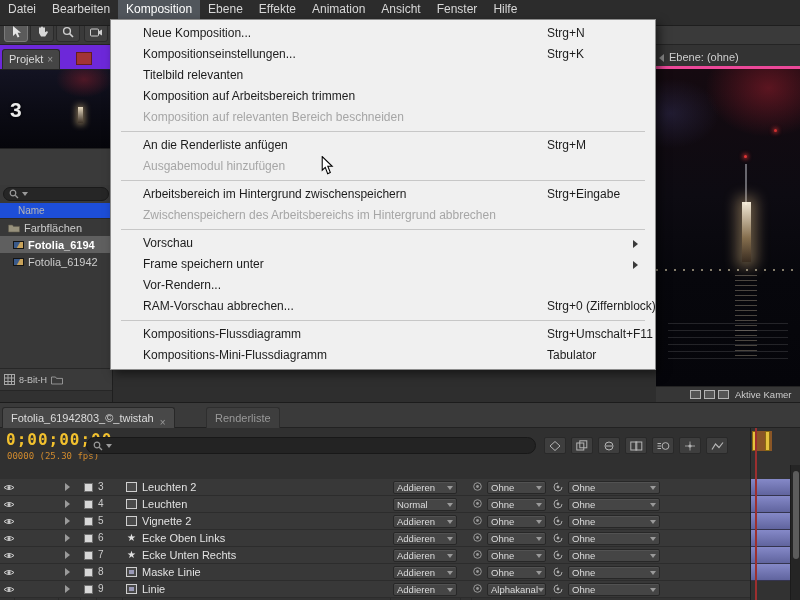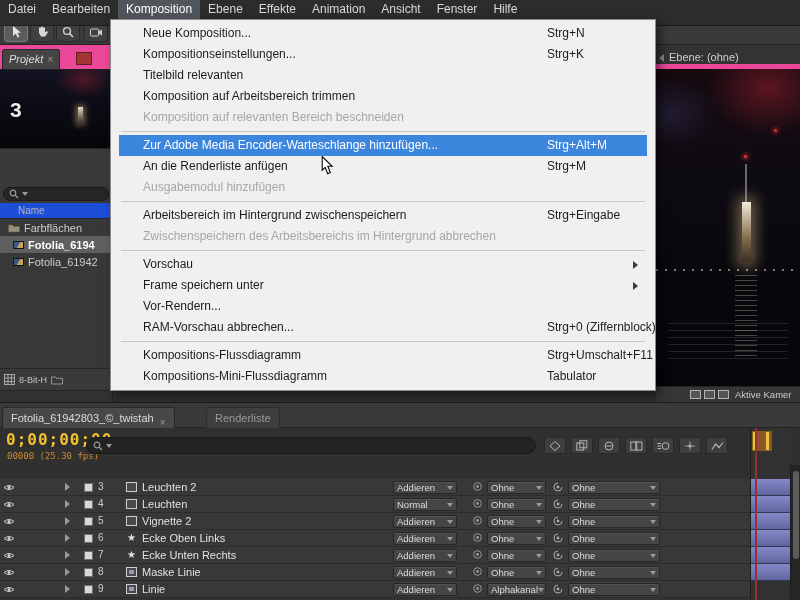--- a/index.html
+++ b/index.html
@@ -12,21 +12,21 @@
   .mb-item{padding:0 8px;font-size:12px;line-height:18px;color:#d8d8d8;white-space:nowrap;}
   .mb-item.active{background:#51565c;color:#fff;}
 
   
   #toolbar{position:absolute;left:0;top:19px;width:800px;height:26px;background:#3a3a3a;border-bottom:1px solid #242424;}
   .tool-btn{position:absolute;top:2px;width:24px;height:21px;border:1px solid #2b2b2b;background:#404040;border-radius:3px;display:flex;align-items:center;justify-content:center;}
   .tool-btn.selected{background:#5b5b5b;border-color:#7a7a7a;}
 
   
   #project{position:absolute;left:0;top:45px;width:113px;height:357px;background:#383838;border-right:1px solid #1f1f1f;}
-  .pp-tabs{position:relative;height:24px;background:#ec4899;font-style:italic;}
+  .pp-tabs{position:relative;height:24px;background:#6d28d9;}
   .pp-tab{position:absolute;left:2px;top:4px;height:20px;padding:0 6px;background:#454545;border:1px solid #282828;border-bottom:none;border-radius:3px 3px 0 0;font-size:11px;line-height:19px;color:#ddd;display:flex;align-items:center;gap:4px;}
   .close-x{color:#9a9a9a;font-size:10px;line-height:10px;}
   .pp-red{position:absolute;left:76px;top:7px;width:16px;height:13px;background:#a23434;border:1px solid #641d1d;}
   .pp-thumb{position:absolute;left:0;top:24px;width:100%;height:80px;border-top:1px solid #222;border-bottom:1px solid #222;overflow:hidden;
     background:radial-gradient(40px 26px at 75% 12%,rgba(140,30,45,.5),rgba(140,30,45,0) 70%),linear-gradient(180deg,#131322 0%,#0b0b14 55%,#06060b 100%);}
   .pp-thumb .num{position:absolute;left:10px;top:28px;font-size:21px;font-weight:bold;color:#ececec;text-shadow:0 0 3px #000;}
   .pp-thumb .spark{position:absolute;left:70%;top:48%;width:5px;height:16px;background:linear-gradient(rgba(255,240,210,.9),rgba(255,200,120,.2));box-shadow:0 0 6px 2px rgba(255,220,150,.45);}
   .pp-gap{position:absolute;left:0;top:104px;width:100%;height:36px;background:#3a3a3a;}
   .pp-search{position:absolute;left:0;top:140px;width:100%;height:18px;padding:2px 3px;}
   .field{height:14px;background:#262626;border:1px solid #1a1a1a;border-radius:7px;display:flex;align-items:center;padding:0 5px;gap:3px;}
@@ -38,21 +38,21 @@
   .pp-row.selected{background:#5f5f5f;color:#fff;font-weight:bold;}
   .chip{width:11px;height:8px;border:1px solid #141414;background:linear-gradient(120deg,#3a5a8a 45%,#c8a25a 55%);flex:0 0 auto;}
   .pp-footer{position:absolute;left:0;bottom:12px;width:100%;height:22px;background:#3a3a3a;border-top:1px solid #272727;display:flex;align-items:center;gap:4px;padding:0 4px;font-size:9px;color:#c2c2c2;white-space:nowrap;text-align:center;}
   .pp-bottomstrip{position:absolute;left:0;bottom:0;width:100%;height:12px;background:#313131;border-top:1px solid #262626;}
 
   
   #centerbg{position:absolute;left:113px;top:45px;width:543px;height:357px;background:#2e2e2e;}
 
   
   #viewer{position:absolute;left:656px;top:45px;width:144px;height:357px;background:#333;}
-  .vw-tabs{position:absolute;left:0;top:0;width:100%;height:24px;background:#333;border-bottom:5px solid #ec4899;}
+  .vw-tabs{position:absolute;left:0;top:0;width:100%;height:24px;background:#333;border-bottom:3px solid #ec4899;}
   .vw-chevron{position:absolute;left:3px;top:9px;width:0;height:0;border-top:4px solid transparent;border-bottom:4px solid transparent;border-right:5px solid #8a8a8a;}
   .vw-tab{position:absolute;left:13px;top:6px;font-size:11px;color:#cfcfcf;white-space:nowrap;}
   .vw-scene{position:absolute;left:0;top:24px;right:0;bottom:16px;overflow:hidden;
     background:radial-gradient(90px 70px at 78% 6%,rgba(150,30,45,.55),rgba(150,30,45,0) 70%),radial-gradient(70px 50px at 10% 14%,rgba(60,60,110,.35),rgba(60,60,110,0) 70%),linear-gradient(180deg,#150a10 0%,#0d0b12 40%,#07070c 65%,#05050a 100%);}
   .vw-mast{position:absolute;left:calc(60% + 3px);top:30%;width:2px;height:13%;background:rgba(215,215,225,.45);}
   .vw-tower{position:absolute;left:60%;top:42%;width:9px;height:60px;background:linear-gradient(180deg,rgba(255,245,225,.95),rgba(255,210,140,.5) 60%,rgba(255,190,110,.2));box-shadow:0 0 14px 5px rgba(255,215,150,.4);}
   .vw-red1{position:absolute;left:calc(60% + 2px);top:27%;width:3px;height:3px;border-radius:50%;background:#e03434;box-shadow:0 0 4px 1px rgba(255,60,60,.8);}
   .vw-red2{position:absolute;left:82%;top:19%;width:3px;height:3px;border-radius:50%;background:#d03030;box-shadow:0 0 4px 1px rgba(255,60,60,.7);}
   .vw-horizon{position:absolute;left:0;right:0;top:63%;height:2px;background:repeating-linear-gradient(90deg,rgba(255,240,200,.5) 0 2px,transparent 2px 9px);}
   .vw-reflect{position:absolute;left:55%;width:22px;top:65%;height:26%;background:repeating-linear-gradient(180deg,rgba(255,235,200,.28) 0 1px,transparent 1px 5px);}
@@ -590,21 +590,20 @@
     </div>
   </div>
 
   <div id="ctxmenu">
     <div class="mi"><span>Neue Komposition...</span><span class="sc">Strg+N</span></div>
     <div class="mi"><span>Kompositionseinstellungen...</span><span class="sc">Strg+K</span></div>
     <div class="mi"><span>Titelbild relevanten</span></div>
     <div class="mi"><span>Komposition auf Arbeitsbereich trimmen</span></div>
     <div class="mi disabled"><span>Komposition auf relevanten Bereich beschneiden</span></div>
     <div class="sep"></div>
-    <div class="mi hl"><span>Zur Adobe Media Encoder-Warteschlange hinzufügen...</span><span class="sc">Strg+Alt+M</span></div>
     <div class="mi"><span>An die Renderliste anfügen</span><span class="sc">Strg+M</span></div>
     <div class="mi disabled"><span>Ausgabemodul hinzufügen</span></div>
     <div class="sep"></div>
     <div class="mi"><span>Arbeitsbereich im Hintergrund zwischenspeichern</span><span class="sc">Strg+Eingabe</span></div>
     <div class="mi disabled"><span>Zwischenspeichern des Arbeitsbereichs im Hintergrund abbrechen</span></div>
     <div class="sep"></div>
     <div class="mi"><span>Vorschau</span><span class="sub-arrow"></span></div>
     <div class="mi"><span>Frame speichern unter</span><span class="sub-arrow"></span></div>
     <div class="mi"><span>Vor-Rendern...</span></div>
     <div class="mi"><span>RAM-Vorschau abbrechen...</span><span class="sc">Strg+0 (Ziffernblock)</span></div>

